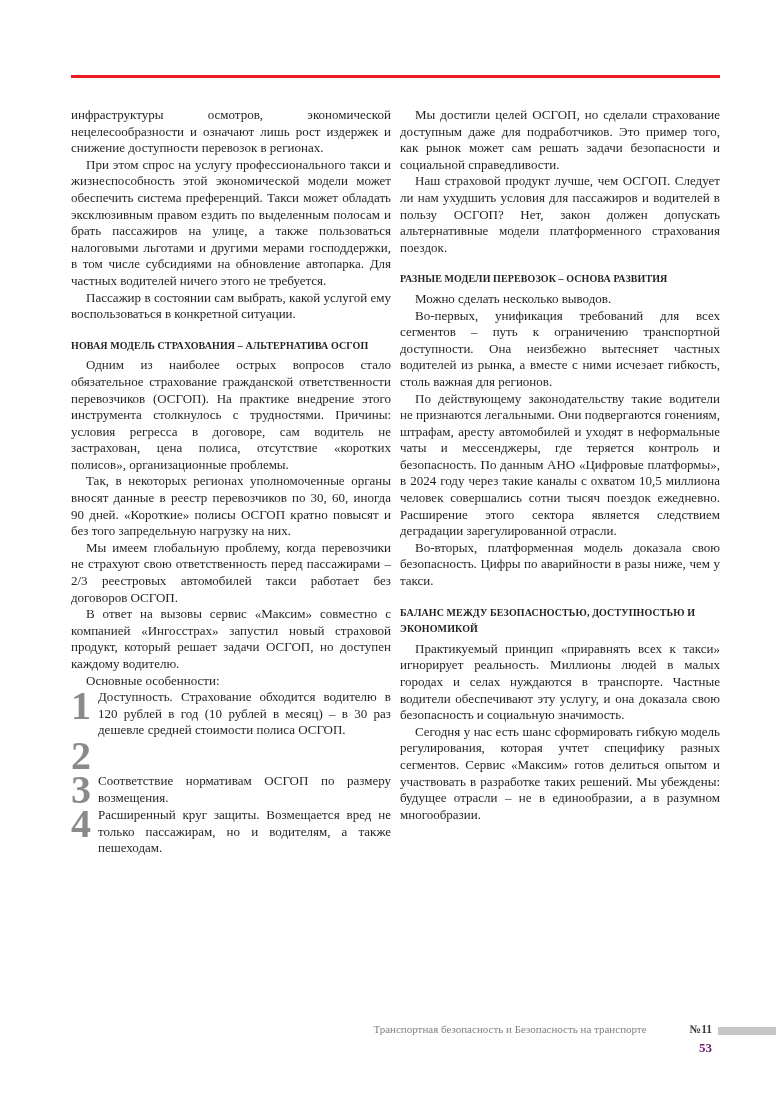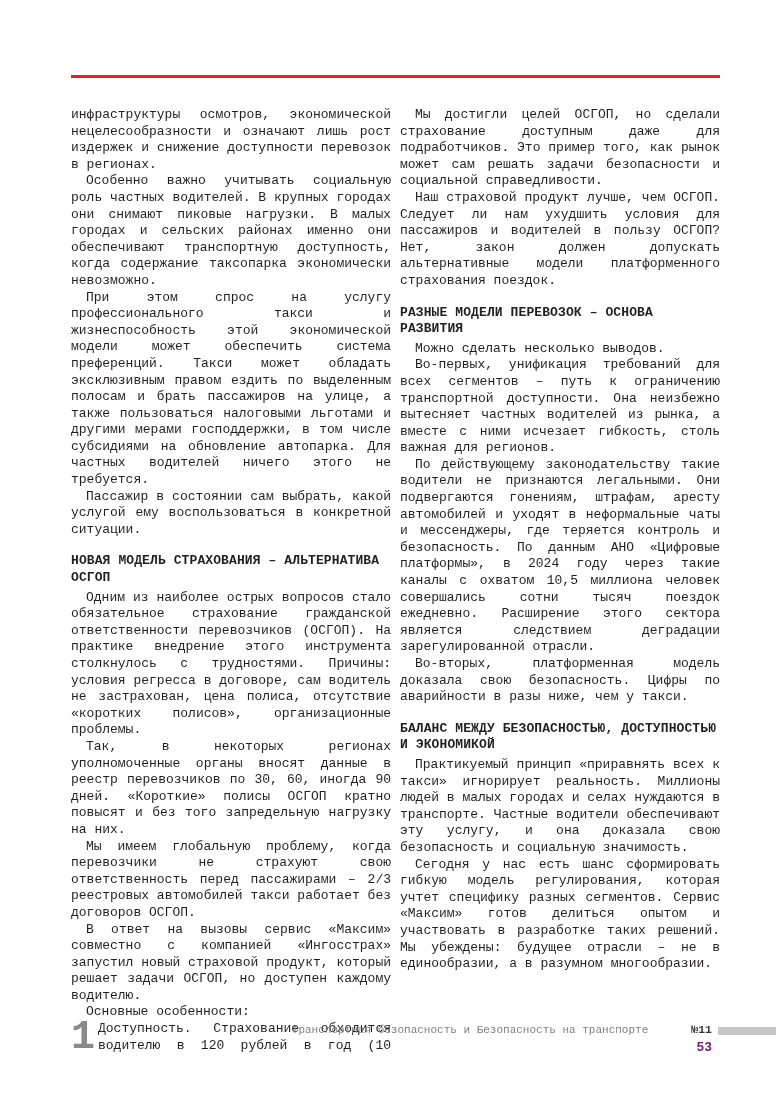--- a/index.html
+++ b/index.html
@@ -1,38 +1,38 @@
 <!DOCTYPE html>
 <html lang="ru"><head>
 <meta charset="utf-8">
 <style>
   html, body { margin:0; padding:0; background:#ffffff; }
   .page {
     position:relative;
     width:776px; height:1052px;
     background:#ffffff;
-    font-family:Liberation Mono, monospace;
+    font-family:Liberation Serif, serif;
     color:#231f20;
     overflow:hidden;
   }
   .top-rule {
     position:absolute; left:71px; top:75px;
     width:649px; height:3px;
     background:#ed1c24;
   }
   .columns {
     position:absolute; left:71px; top:107px;
     width:649px;
     display:flex; gap:9px;
   }
   .col { width:320px; font-size:13px; line-height:16.6px; text-align:justify; }
   .col p { margin:0; text-indent:15px; }
   .col p.cont { text-indent:0; }
   .section-heading {
-    font-size:13px; font-weight:bold;
+    font-size:10px; font-weight:bold;
     margin:15px 0 3px 0;
     text-align:left; text-indent:0;
     letter-spacing:0.1px;
   }
   .num-item { display:flex; align-items:flex-start; }
   .num-item .num {
     flex:none; width:27px;
     font-size:40px; line-height:34px; font-weight:bold;
     color:#8a8a8d;
     text-align:left;
@@ -67,21 +67,20 @@
 <body>
 
 <div class="page">
 
   <div class="top-rule"></div>
 
   <div class="columns">
 
     <div class="col">
       <p class="cont">инфраструктуры осмотров, экономической нецелесообразности и означают лишь рост издержек и снижение доступности перевозок в регионах.</p>
-      <p>Особенно важно учитывать социальную роль частных водителей. В крупных городах они снимают пиковые нагрузки. В малых городах и сельских районах именно они обеспечивают транспортную доступность, когда содержание таксопарка экономически невозможно.</p>
       <p>При этом спрос на услугу профессионального такси и жизнеспособность этой экономической модели может обеспечить система преференций. Такси может обладать эксклюзивным правом ездить по выделенным полосам и брать пассажиров на улице, а также пользоваться налоговыми льготами и другими мерами господдержки, в том числе субсидиями на обновление автопарка. Для частных водителей ничего этого не требуется.</p>
       <p>Пассажир в состоянии сам выбрать, какой услугой ему воспользоваться в конкретной ситуации.</p>
 
       <div class="section-heading">НОВАЯ МОДЕЛЬ СТРАХОВАНИЯ – АЛЬТЕРНАТИВА ОСГОП</div>
 
       <p>Одним из наиболее острых вопросов стало обязательное страхование гражданской ответственности перевозчиков (ОСГОП). На практике внедрение этого инструмента столкнулось с трудностями. Причины: условия регресса в договоре, сам водитель не застрахован, цена полиса, отсутствие «коротких полисов», организационные проблемы.</p>
       <p>Так, в некоторых регионах уполномоченные органы вносят данные в реестр перевозчиков по 30, 60, иногда 90 дней. «Короткие» полисы ОСГОП кратно повысят и без того запредельную нагрузку на них.</p>
       <p>Мы имеем глобальную проблему, когда перевозчики не страхуют свою ответственность перед пассажирами – 2/3 реестровых автомобилей такси работает без договоров ОСГОП.</p>
       <p>В ответ на вызовы сервис «Максим» совместно с компанией «Ингосстрах» запустил новый страховой продукт, который решает задачи ОСГОП, но доступен каждому водителю.</p>
       <p>Основные особенности:</p>

